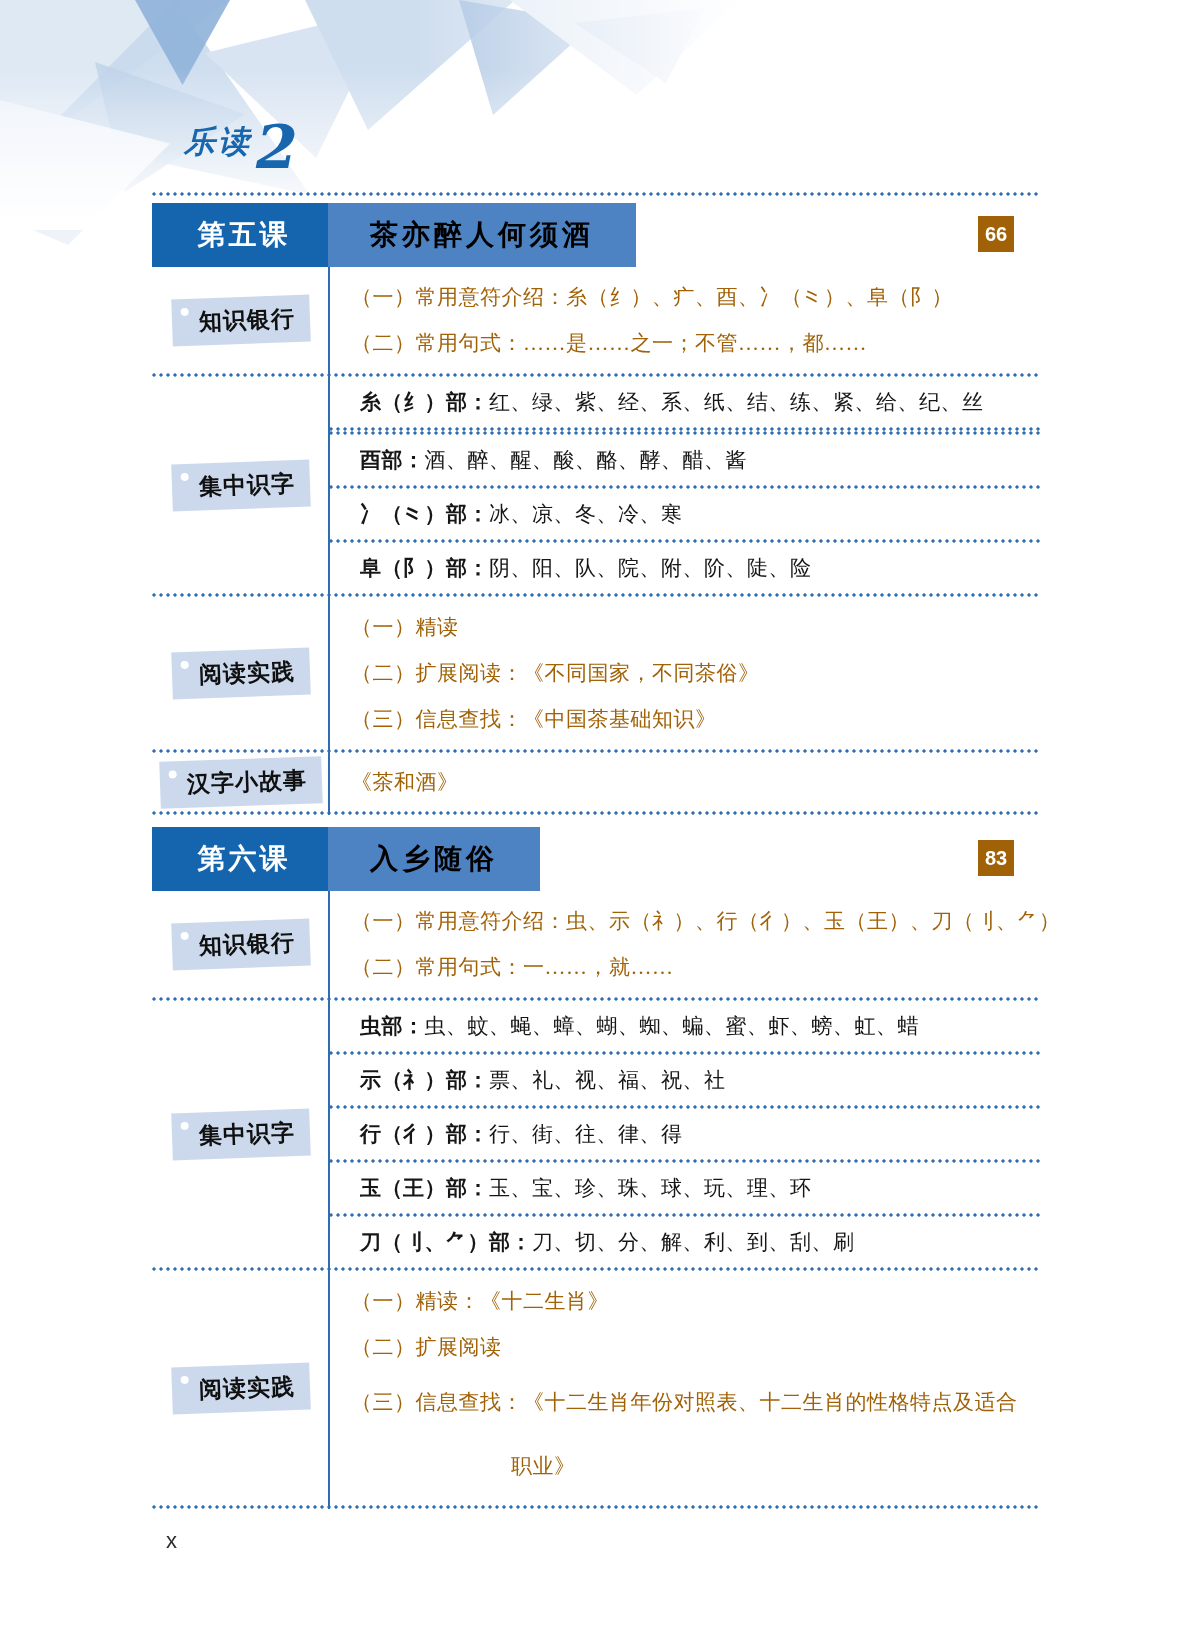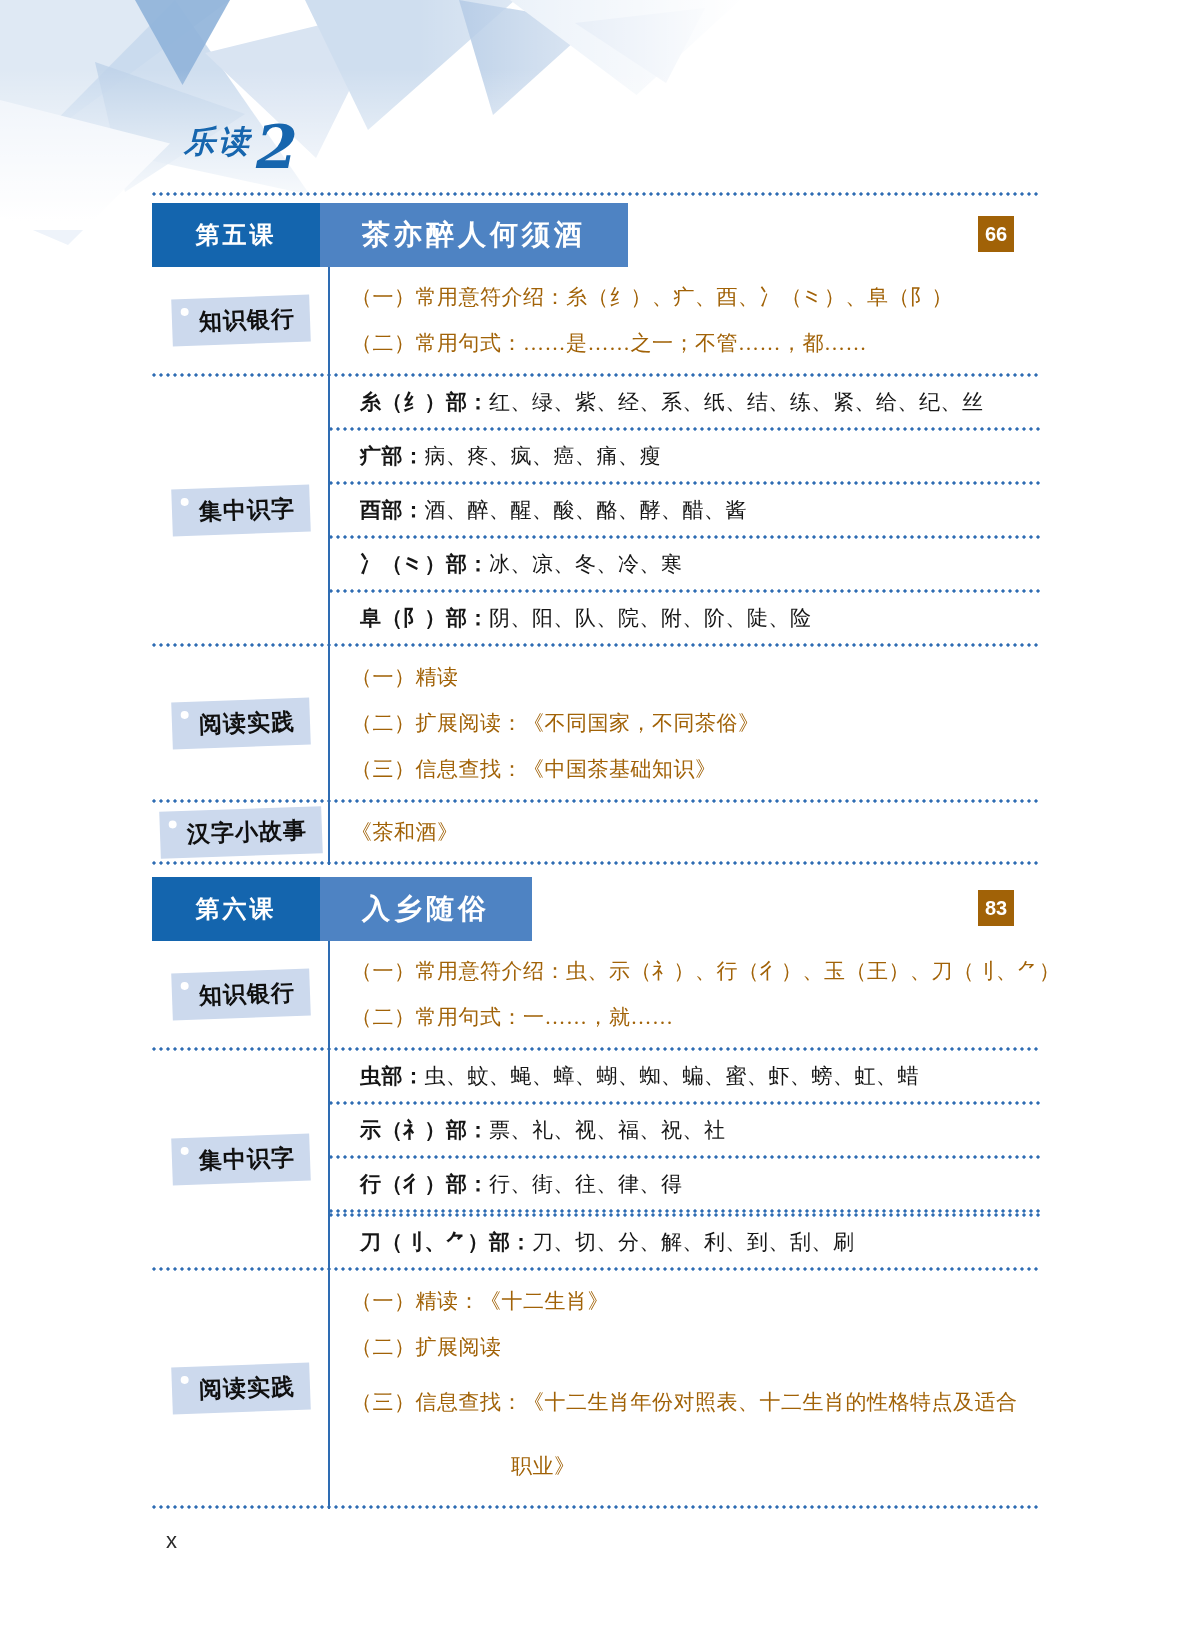--- a/index.html
+++ b/index.html
@@ -27,22 +27,22 @@
   .logo{position:absolute;left:184px;top:96px;color:#1766ae;white-space:nowrap;}
   .logo .brand{font-family:"Liberation Serif","DejaVu Serif",serif;font-style:italic;font-weight:bold;font-size:31px;letter-spacing:3px;}
   .logo .lvl{font-family:"DejaVu Serif","Liberation Serif",serif;font-style:italic;font-weight:bold;font-size:60px;position:relative;top:16px;margin-left:4px;display:inline-block;}
   
   .main{position:absolute;left:152px;top:192px;width:888px;}
   .dot{height:4px;background-image:radial-gradient(circle at 2px 2px,#2e6cb3 1.5px,rgba(0,0,0,0) 1.7px);
        background-size:7px 4px;background-repeat:repeat-x;background-position:0 0;}
   .lesson{margin-top:0;}
   .lesson-header{display:flex;align-items:stretch;height:64px;margin-top:7px;position:relative;}
   .num-box{flex:0 0 168px;background:#1465ae;color:#fff;display:flex;align-items:center;justify-content:center;
-           font-size:24px;font-weight:bold;letter-spacing:3px;}
-  .title-box{background:#4e83c3;color:#ffffff;display:flex;align-items:center;padding:0 42px;
+           font-size:28px;font-weight:bold;letter-spacing:3px;padding-left:8px;}
+  .title-box{background:#4e83c3;color:#000000;display:flex;align-items:center;padding:0 42px;
            font-size:28px;font-weight:bold;letter-spacing:4px;}
   .page-badge{position:absolute;right:26px;top:13px;width:36px;height:36px;background:#a16207;color:#fff;
            display:flex;align-items:center;justify-content:center;font-size:20px;font-weight:bold;}
   .lesson-body{position:relative;}
   .vline{position:absolute;left:176px;top:0;bottom:0;width:2px;background:#2e6cb3;}
   .section{display:flex;align-items:center;}
   .label-col{flex:0 0 177px;display:flex;align-items:center;justify-content:center;}
   .content-col{flex:1;min-width:0;}
   .pad{padding:6px 8px 6px 22px;}
   .tag{position:relative;background:#ccd9ed;padding:8px 15px 8px 27px;transform:rotate(-2deg);
@@ -107,24 +107,20 @@
       <div class="section">
         <div class="label-col">
           <div class="tag"><span class="pin"></span><span>集中识字</span></div>
         </div>
         <div class="content-col">
           <div class="subrow">
               <span class="radical">糸（纟）部：</span>
               <span>红、绿、紫、经、系、纸、结、练、紧、给、纪、丝</span>
             </div>
           <div class="dot"></div>
-          <div class="subrow">
-              <span class="radical">疒部：</span>
-              <span>病、疼、疯、癌、痛、瘦</span>
-            </div>
           <div class="dot"></div>
           <div class="subrow">
               <span class="radical">酉部：</span>
               <span>酒、醉、醒、酸、酪、酵、醋、酱</span>
             </div>
           <div class="dot"></div>
           <div class="subrow">
               <span class="radical">冫（⺀）部：</span>
               <span>冰、凉、冬、冷、寒</span>
             </div>
@@ -198,20 +194,24 @@
           <div class="subrow">
               <span class="radical">示（礻）部：</span>
               <span>票、礼、视、福、祝、社</span>
             </div>
           <div class="dot"></div>
           <div class="subrow">
               <span class="radical">行（彳）部：</span>
               <span>行、街、往、律、得</span>
             </div>
           <div class="dot"></div>
+          <div class="subrow">
+              <span class="radical">玉（王）部：</span>
+              <span>玉、宝、珍、珠、球、玩、理、环</span>
+            </div>
           <div class="dot"></div>
           <div class="subrow">
               <span class="radical">刀（刂、⺈）部：</span>
               <span>刀、切、分、解、利、到、刮、刷</span>
             </div>
         </div>
       </div>
 
       <div class="dot"></div>
 

